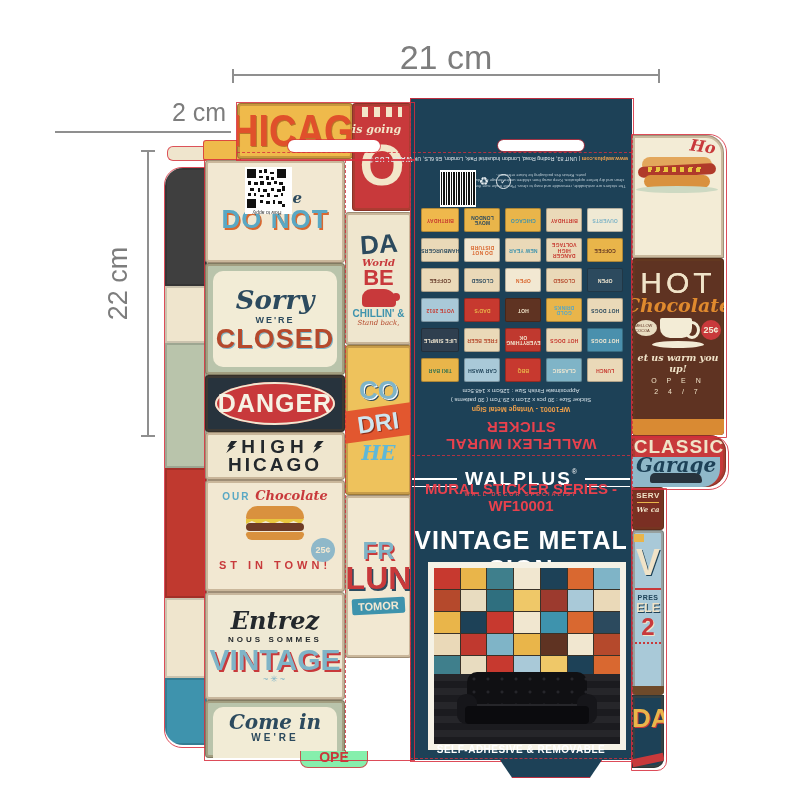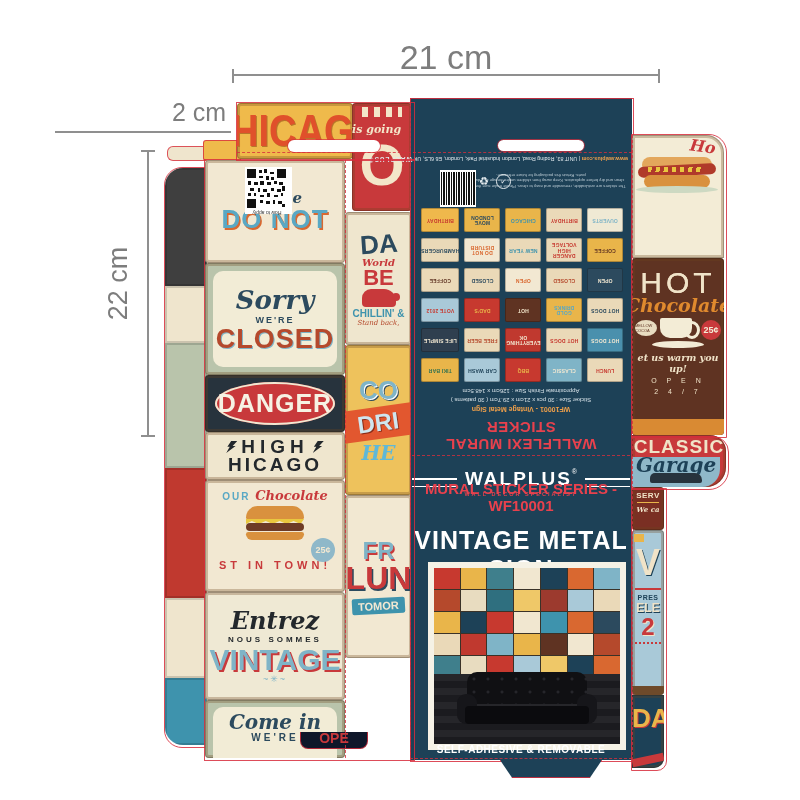--- a/index.html
+++ b/index.html
@@ -83,21 +83,21 @@
   #entrez .scr{color:#23282c;font-size:24px;line-height:24px;}
   #entrez .sm{color:#23282c;font-size:8px;font-weight:bold;letter-spacing:3px;margin:2px 0;}
   #entrez .big{color:#7fb4c7;font-size:30px;font-weight:bold;line-height:28px;text-shadow:2px 2px 0 #c8393b;}
   #entrez .fl{color:#7fb4c7;font-size:9px;letter-spacing:2px;}
   
   #comein{left:205px;top:700px;width:140px;height:58px;background:#b9c4ab;}
   #comein .card{position:absolute;left:8px;right:8px;top:7px;bottom:0;background:#f2ecd6;border-radius:10px 10px 0 0;
      display:flex;flex-direction:column;align-items:center;padding-top:5px;}
   #comein .scr{color:#2c4a5e;font-size:20px;line-height:20px;}
   #comein .sm{color:#2c4a5e;font-size:10px;font-weight:bold;letter-spacing:3px;}
-  #tuck-left{left:300px;top:732px;width:66px;height:16px;background:#0f172a;border:1px solid rgba(215,45,60,.8);border-top:none;border-radius:0 0 8px 8px;overflow:hidden;}
+  #tuck-left{left:300px;top:751px;width:66px;height:16px;background:#86efac;border:1px solid rgba(215,45,60,.8);border-top:none;border-radius:0 0 8px 8px;overflow:hidden;}
   #tuck-left span{display:block;text-align:center;color:#c8393b;font-weight:bold;font-size:14px;margin-top:-2px;}
   
   #dads{left:345px;top:212px;width:67px;height:133px;background:#efe6ce;}
   #dads .big{color:#2c4a5e;font-size:26px;font-weight:bold;transform:rotate(-4deg);line-height:26px;}
   #dads .scr{color:#c8393b;font-size:10px;}
   #dads .beer{color:#c8393b;font-size:22px;font-weight:bold;line-height:20px;}
   #dads .pig{width:34px;height:18px;background:#c8393b;border-radius:9px 12px 4px 4px;margin:1px auto;position:relative;}
   #dads .pig:after{content:"";position:absolute;right:-4px;top:4px;width:8px;height:8px;background:#c8393b;border-radius:50%;}
   #dads .ch{color:#3e93ad;font-size:10px;font-weight:bold;}
   #dads .tag{color:#b5492c;font-size:7px;font-family:"DejaVu Serif",serif;font-style:italic;}

